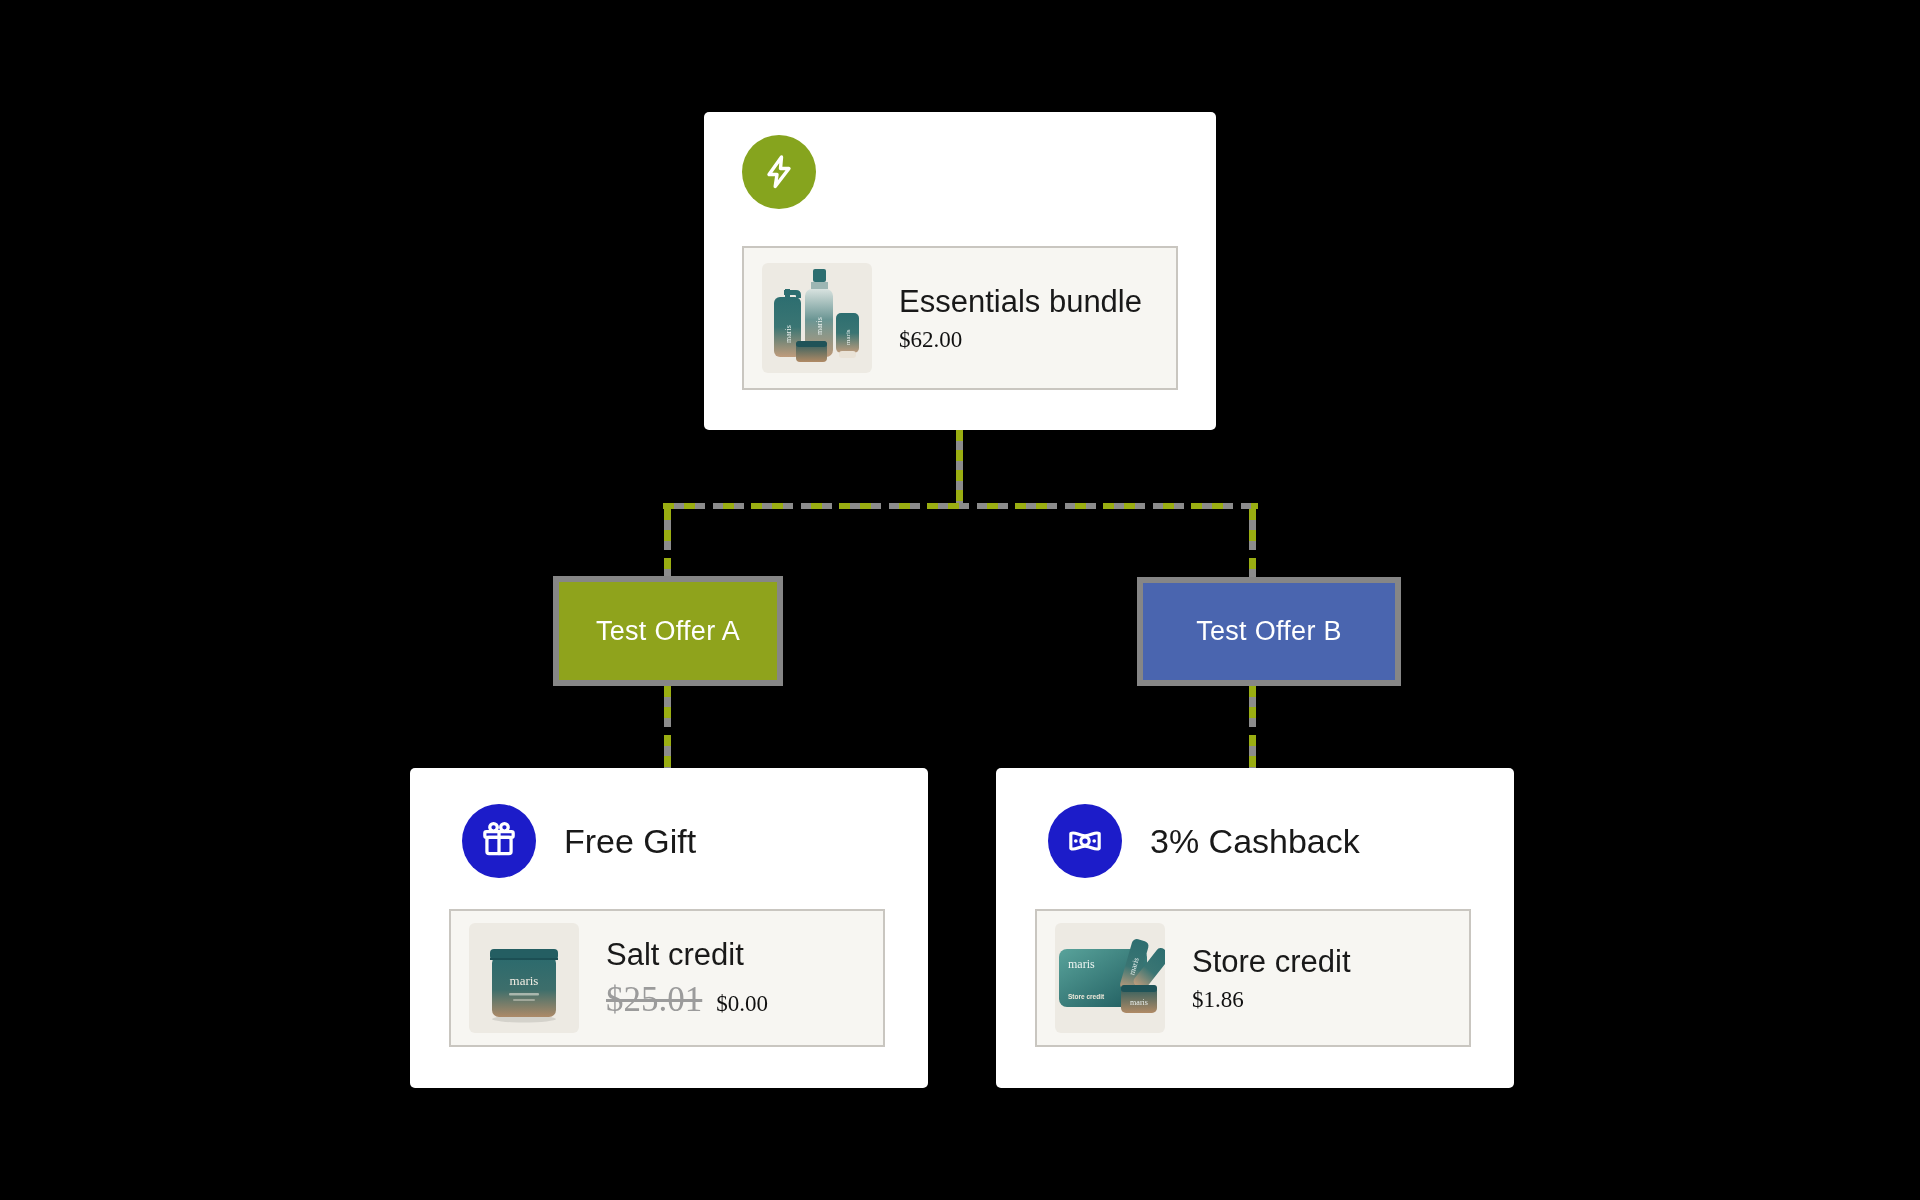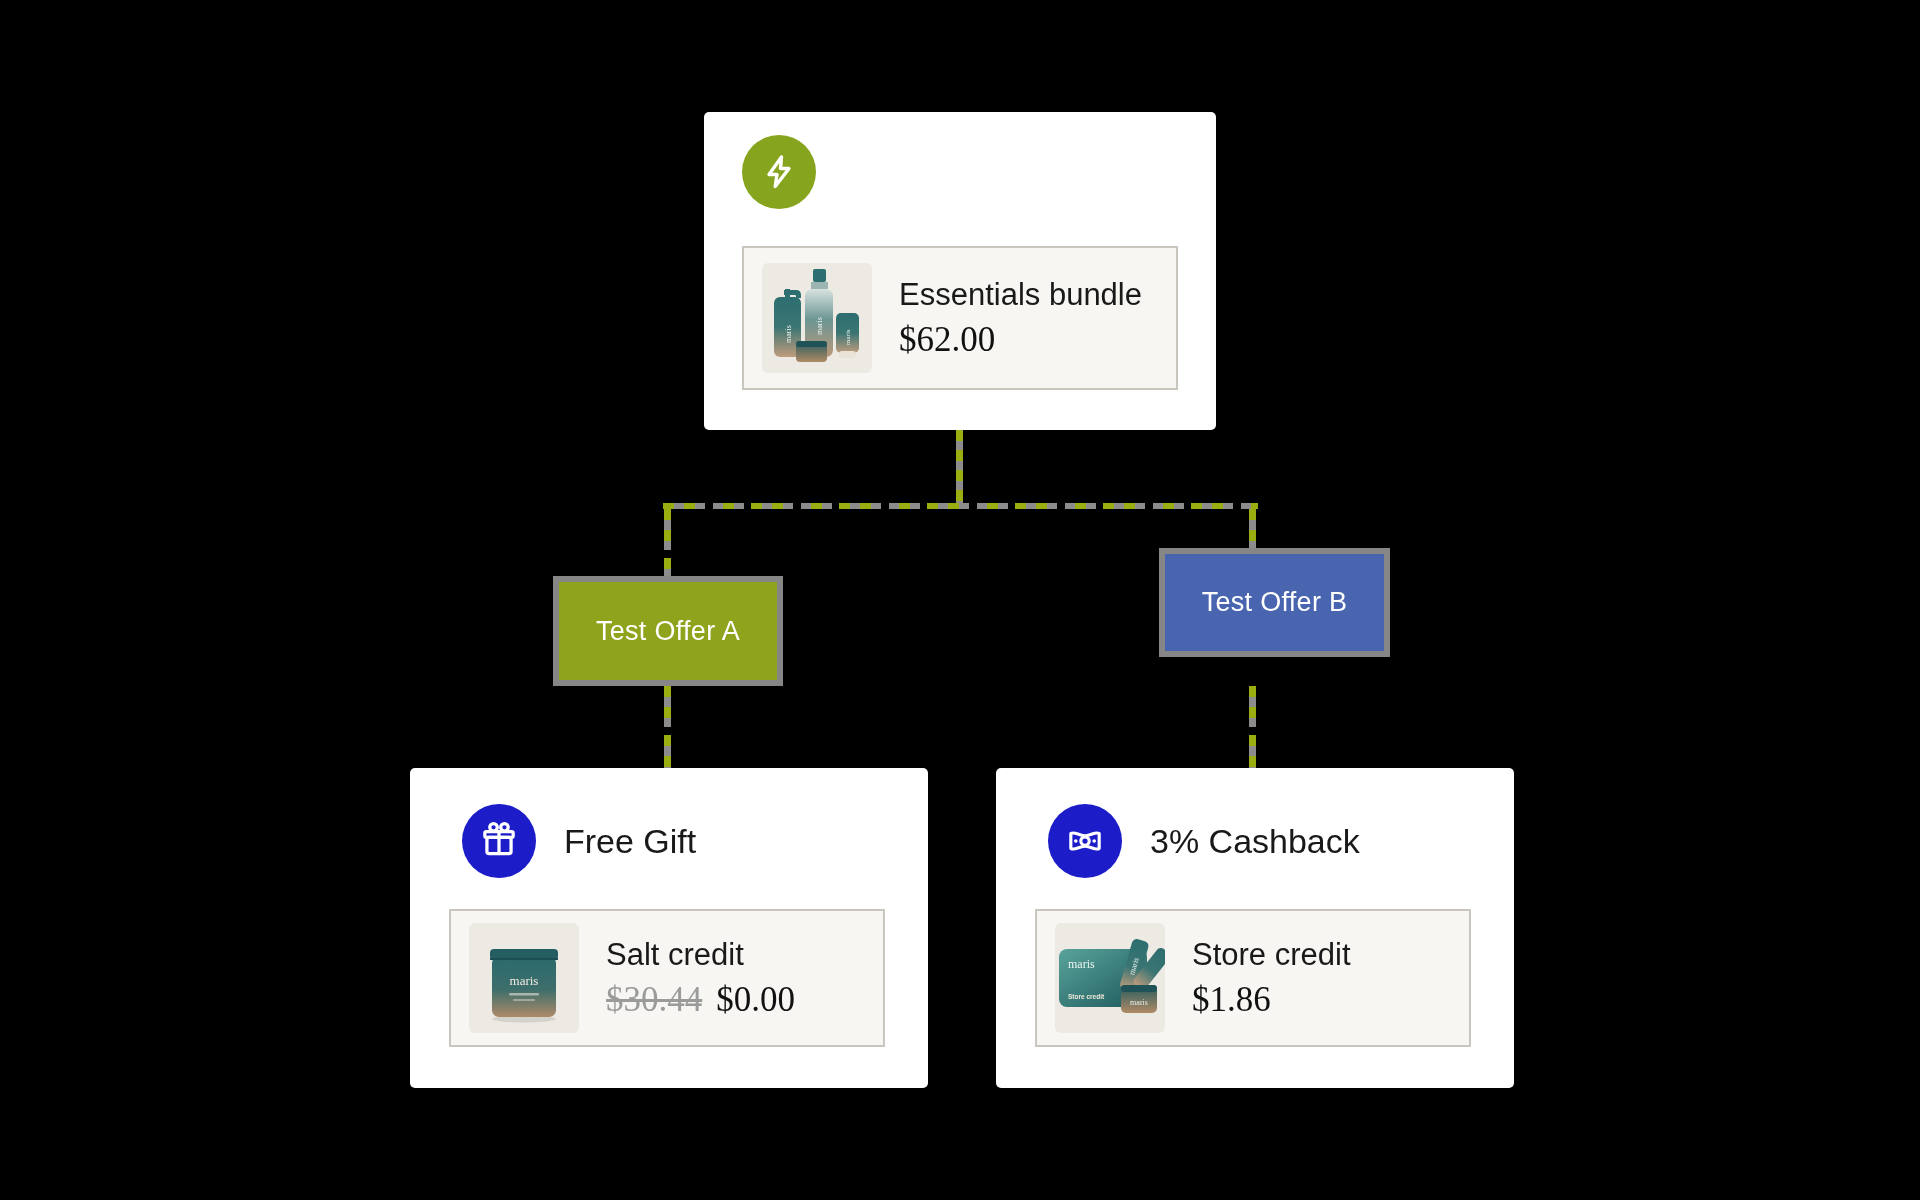--- a/index.html
+++ b/index.html
@@ -13,21 +13,21 @@
   .trigger-head{position:absolute;left:38px;top:23px;display:flex;align-items:center;gap:30px;}
   .trigger-lines{font-size:31px;line-height:50px;color:#191919;}
   .card-head{position:absolute;left:52px;top:35px;height:76px;display:flex;align-items:center;gap:28px;}
   .card-title{font-size:34px;color:#191919;}
   .prod-box{position:absolute;background:#f7f6f2;border:2px solid #c9c6c0;box-sizing:border-box;
             display:flex;align-items:center;gap:27px;padding-left:18px;}
   .thumb{width:110px;height:110px;border-radius:6px;background:#edeae3;flex:none;
          display:flex;align-items:center;justify-content:center;overflow:hidden;}
   .prod-text{display:flex;flex-direction:column;gap:7px;}
   .prod-name{font-size:31px;color:#191919;}
-  .prod-price{font-family:"Liberation Serif",serif;font-size:35px;color:#111111;}
+  .prod-price{font-family:"Liberation Serif",serif;font-size:23px;color:#111111;}
   .price-row{display:flex;gap:14px;align-items:baseline;}
   .old-price{font-family:"Liberation Serif",serif;font-size:35px;color:#9b9b9b;text-decoration:line-through;}
   .branch{position:absolute;border:6px solid #868686;box-sizing:border-box;display:flex;
           align-items:center;justify-content:center;color:#ffffff;font-size:27px;letter-spacing:.3px;}
   .branch-a-bg{background:#8fa31c;}
   .branch-b-bg{background:#4a65af;}
   .conn{position:absolute;}
   .dash-v{width:7px;background:repeating-linear-gradient(180deg,
       #9aae12 0 11px,#8c8c8c 11px 21px,#9aae12 21px 32px,#8c8c8c 32px 41px,rgba(0,0,0,0) 41px 49px);}
   .dash-v-solid{width:7px;background:repeating-linear-gradient(180deg,#9aae12 0 11px,#8c8c8c 11px 20px);}
@@ -95,21 +95,21 @@
       <div class="prod-text">
         <div class="prod-name">Essentials bundle</div>
         <div class="prod-price">$62.00</div>
       </div>
     </div>
   </div>
 
   <div class="branch branch-a-bg" style="left:553px;top:576px;width:230px;height:110px;">
     <span>Test Offer A</span>
   </div>
-  <div class="branch branch-b-bg" style="left:1137px;top:548px;width:231px;height:109px;margin-left:22px;">
+  <div class="branch branch-b-bg" style="left:1137px;top:577px;width:264px;height:109px;">
     <span>Test Offer B</span>
   </div>
 
   <div class="card" style="left:410px;top:768px;width:518px;height:320px;">
     <div class="card-head">
       <div class="icon-circle circle-74 indigo-bg">
         <svg width="42" height="42" viewBox="0 0 40 40" fill="none" stroke="#ffffff" stroke-width="3.1" stroke-linejoin="round" stroke-linecap="round">
           <rect x="8.5" y="16.5" width="23" height="15.5" rx="2"></rect>
           <rect x="6.5" y="11" width="27" height="5.5" rx="1.5"></rect>
           <path d="M20 11 V32"></path>
@@ -134,21 +134,21 @@
           <rect x="21" y="26" width="68" height="11" rx="4" fill="#245e62"></rect>
           <rect x="21" y="35" width="68" height="2" fill="#1c4f54"></rect>
           <text class="svg-serif-text" font-size="13" fill="#f2ede4" x="55" y="62" text-anchor="middle">maris</text>
           <rect x="40" y="70" width="30" height="2.5" rx="1" fill="rgba(244,238,228,0.55)"></rect>
           <rect x="44" y="76" width="22" height="2" rx="1" fill="rgba(244,238,228,0.4)"></rect>
         </svg>
       </div>
       <div class="prod-text">
         <div class="prod-name">Salt credit</div>
         <div class="price-row">
-          <span class="old-price">$30.44</span>
+          <span class="old-price">$25.01</span>
           <span class="prod-price">$0.00</span>
         </div>
       </div>
     </div>
   </div>
 
   <div class="card" style="left:996px;top:768px;width:518px;height:320px;">
     <div class="card-head">
       <div class="icon-circle circle-74 indigo-bg">
         <svg width="42" height="42" viewBox="0 0 40 40" fill="none" stroke="#ffffff" stroke-width="3" stroke-linejoin="round" stroke-linecap="round">

